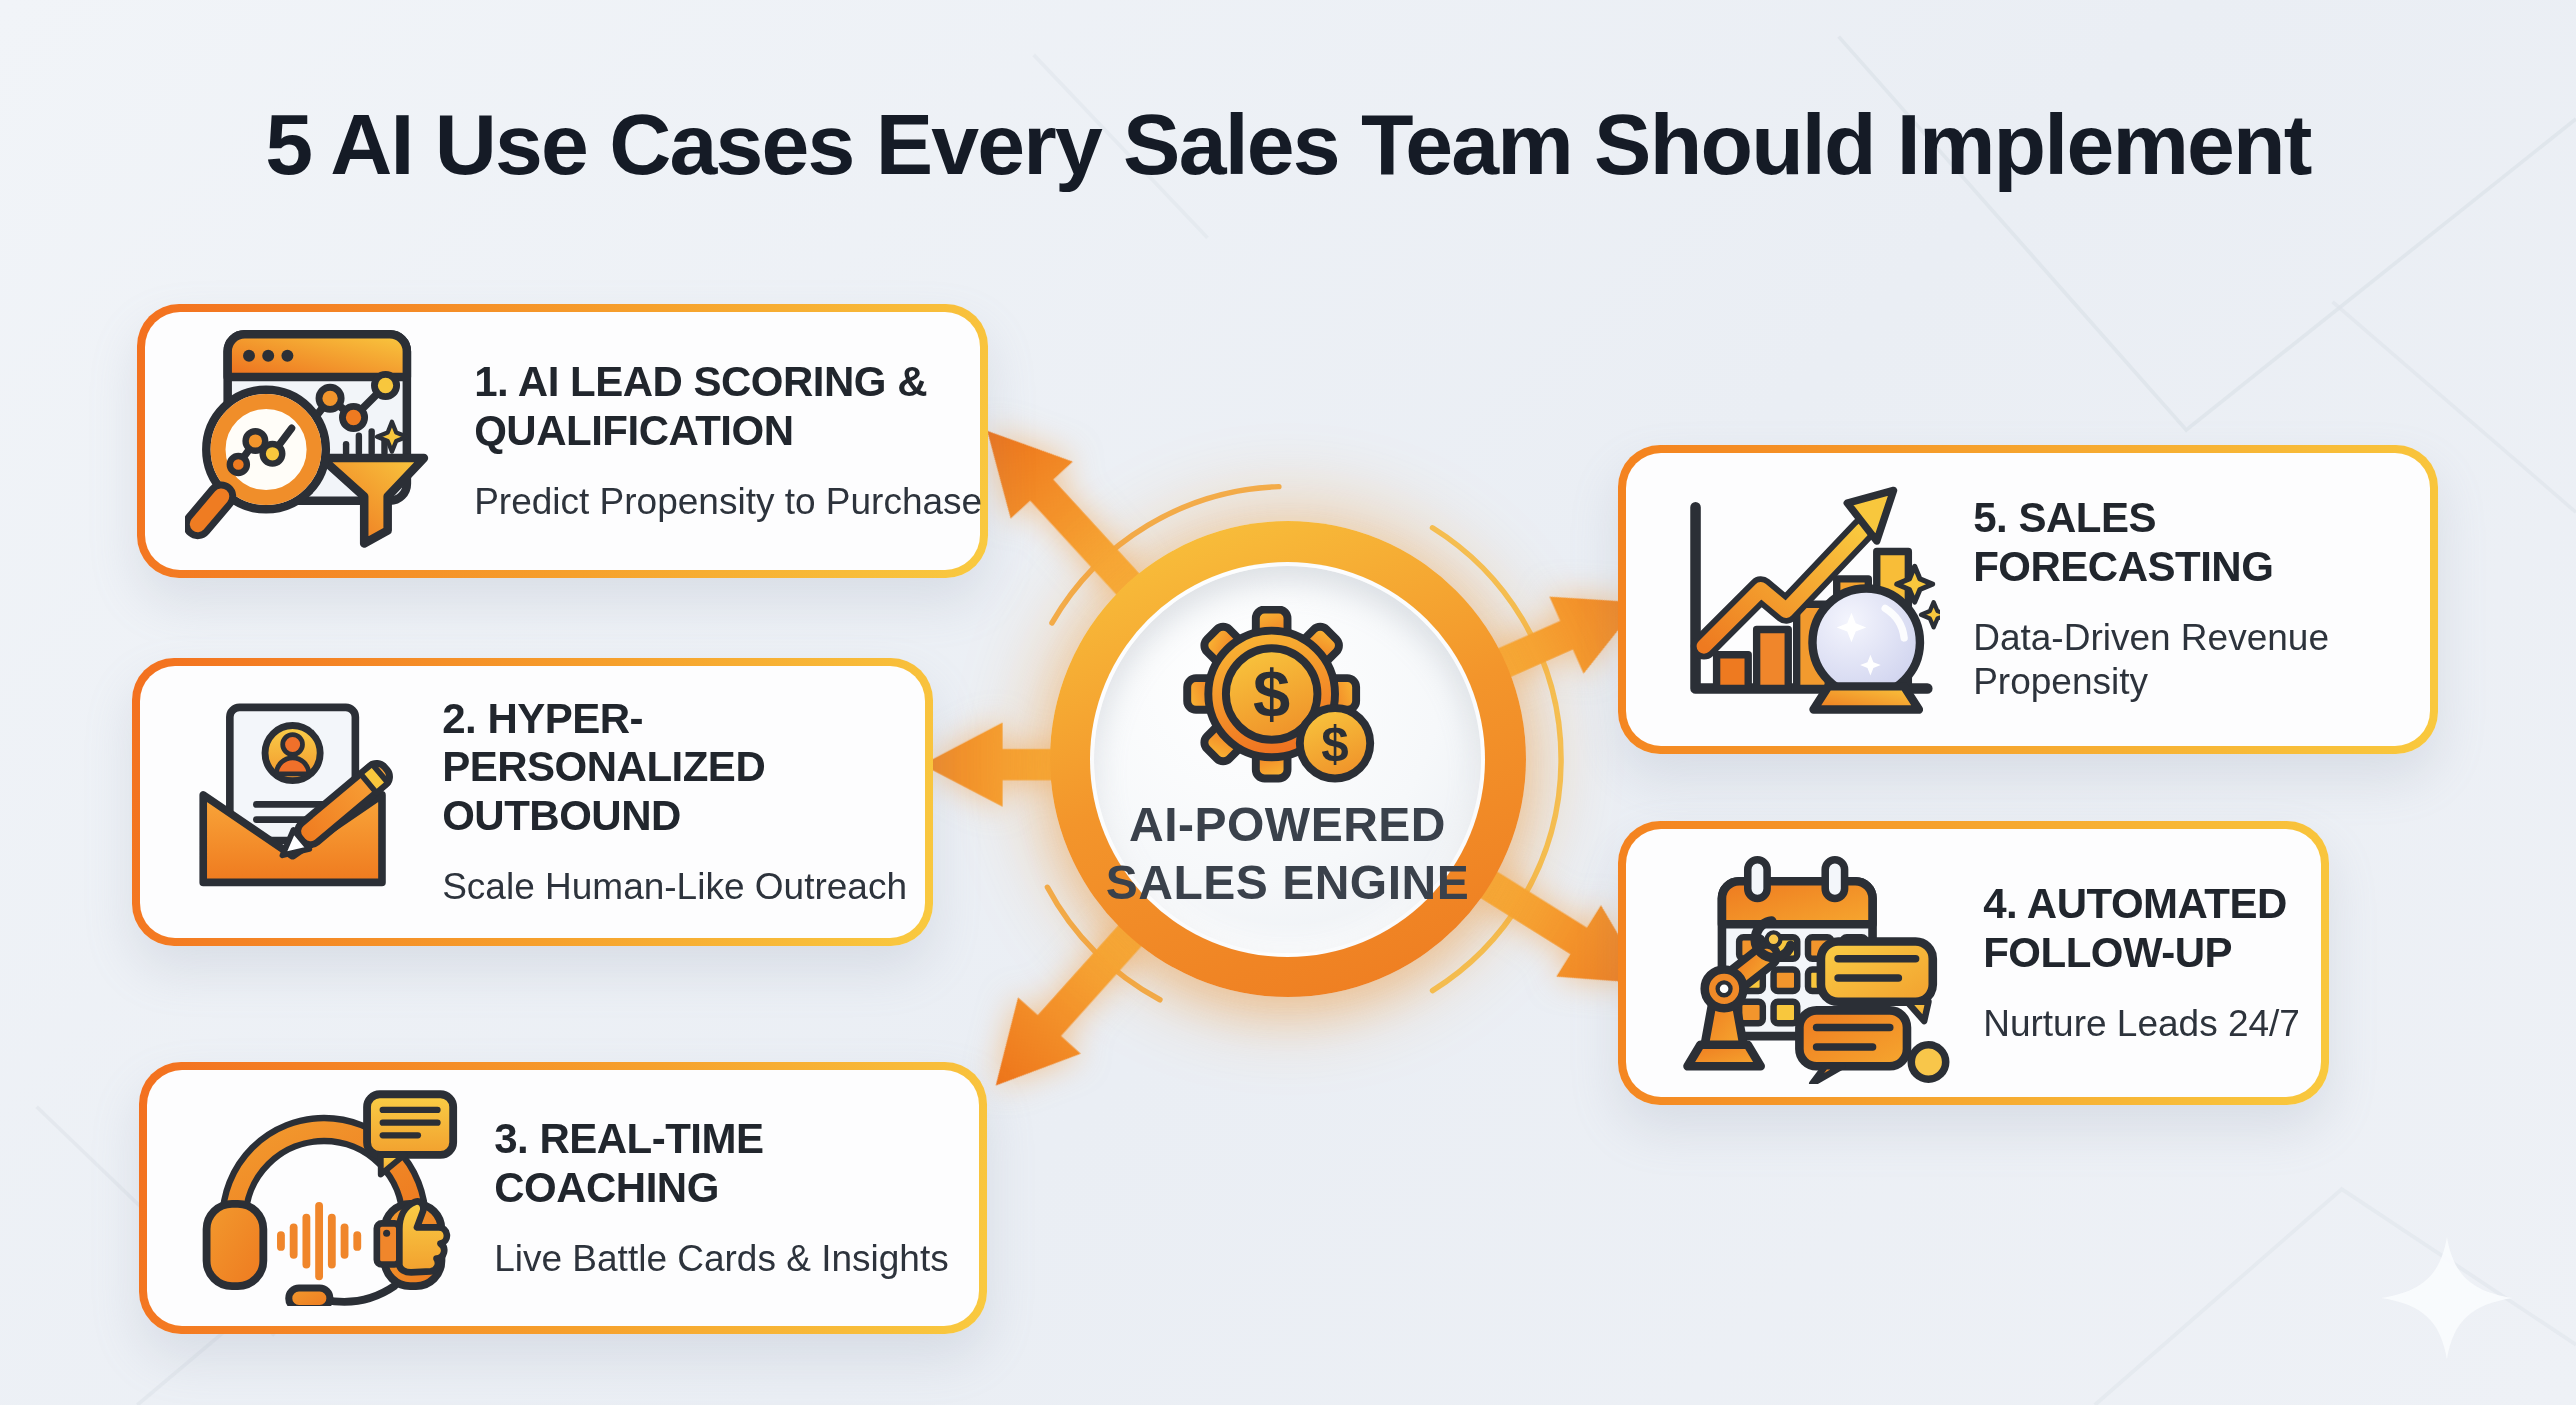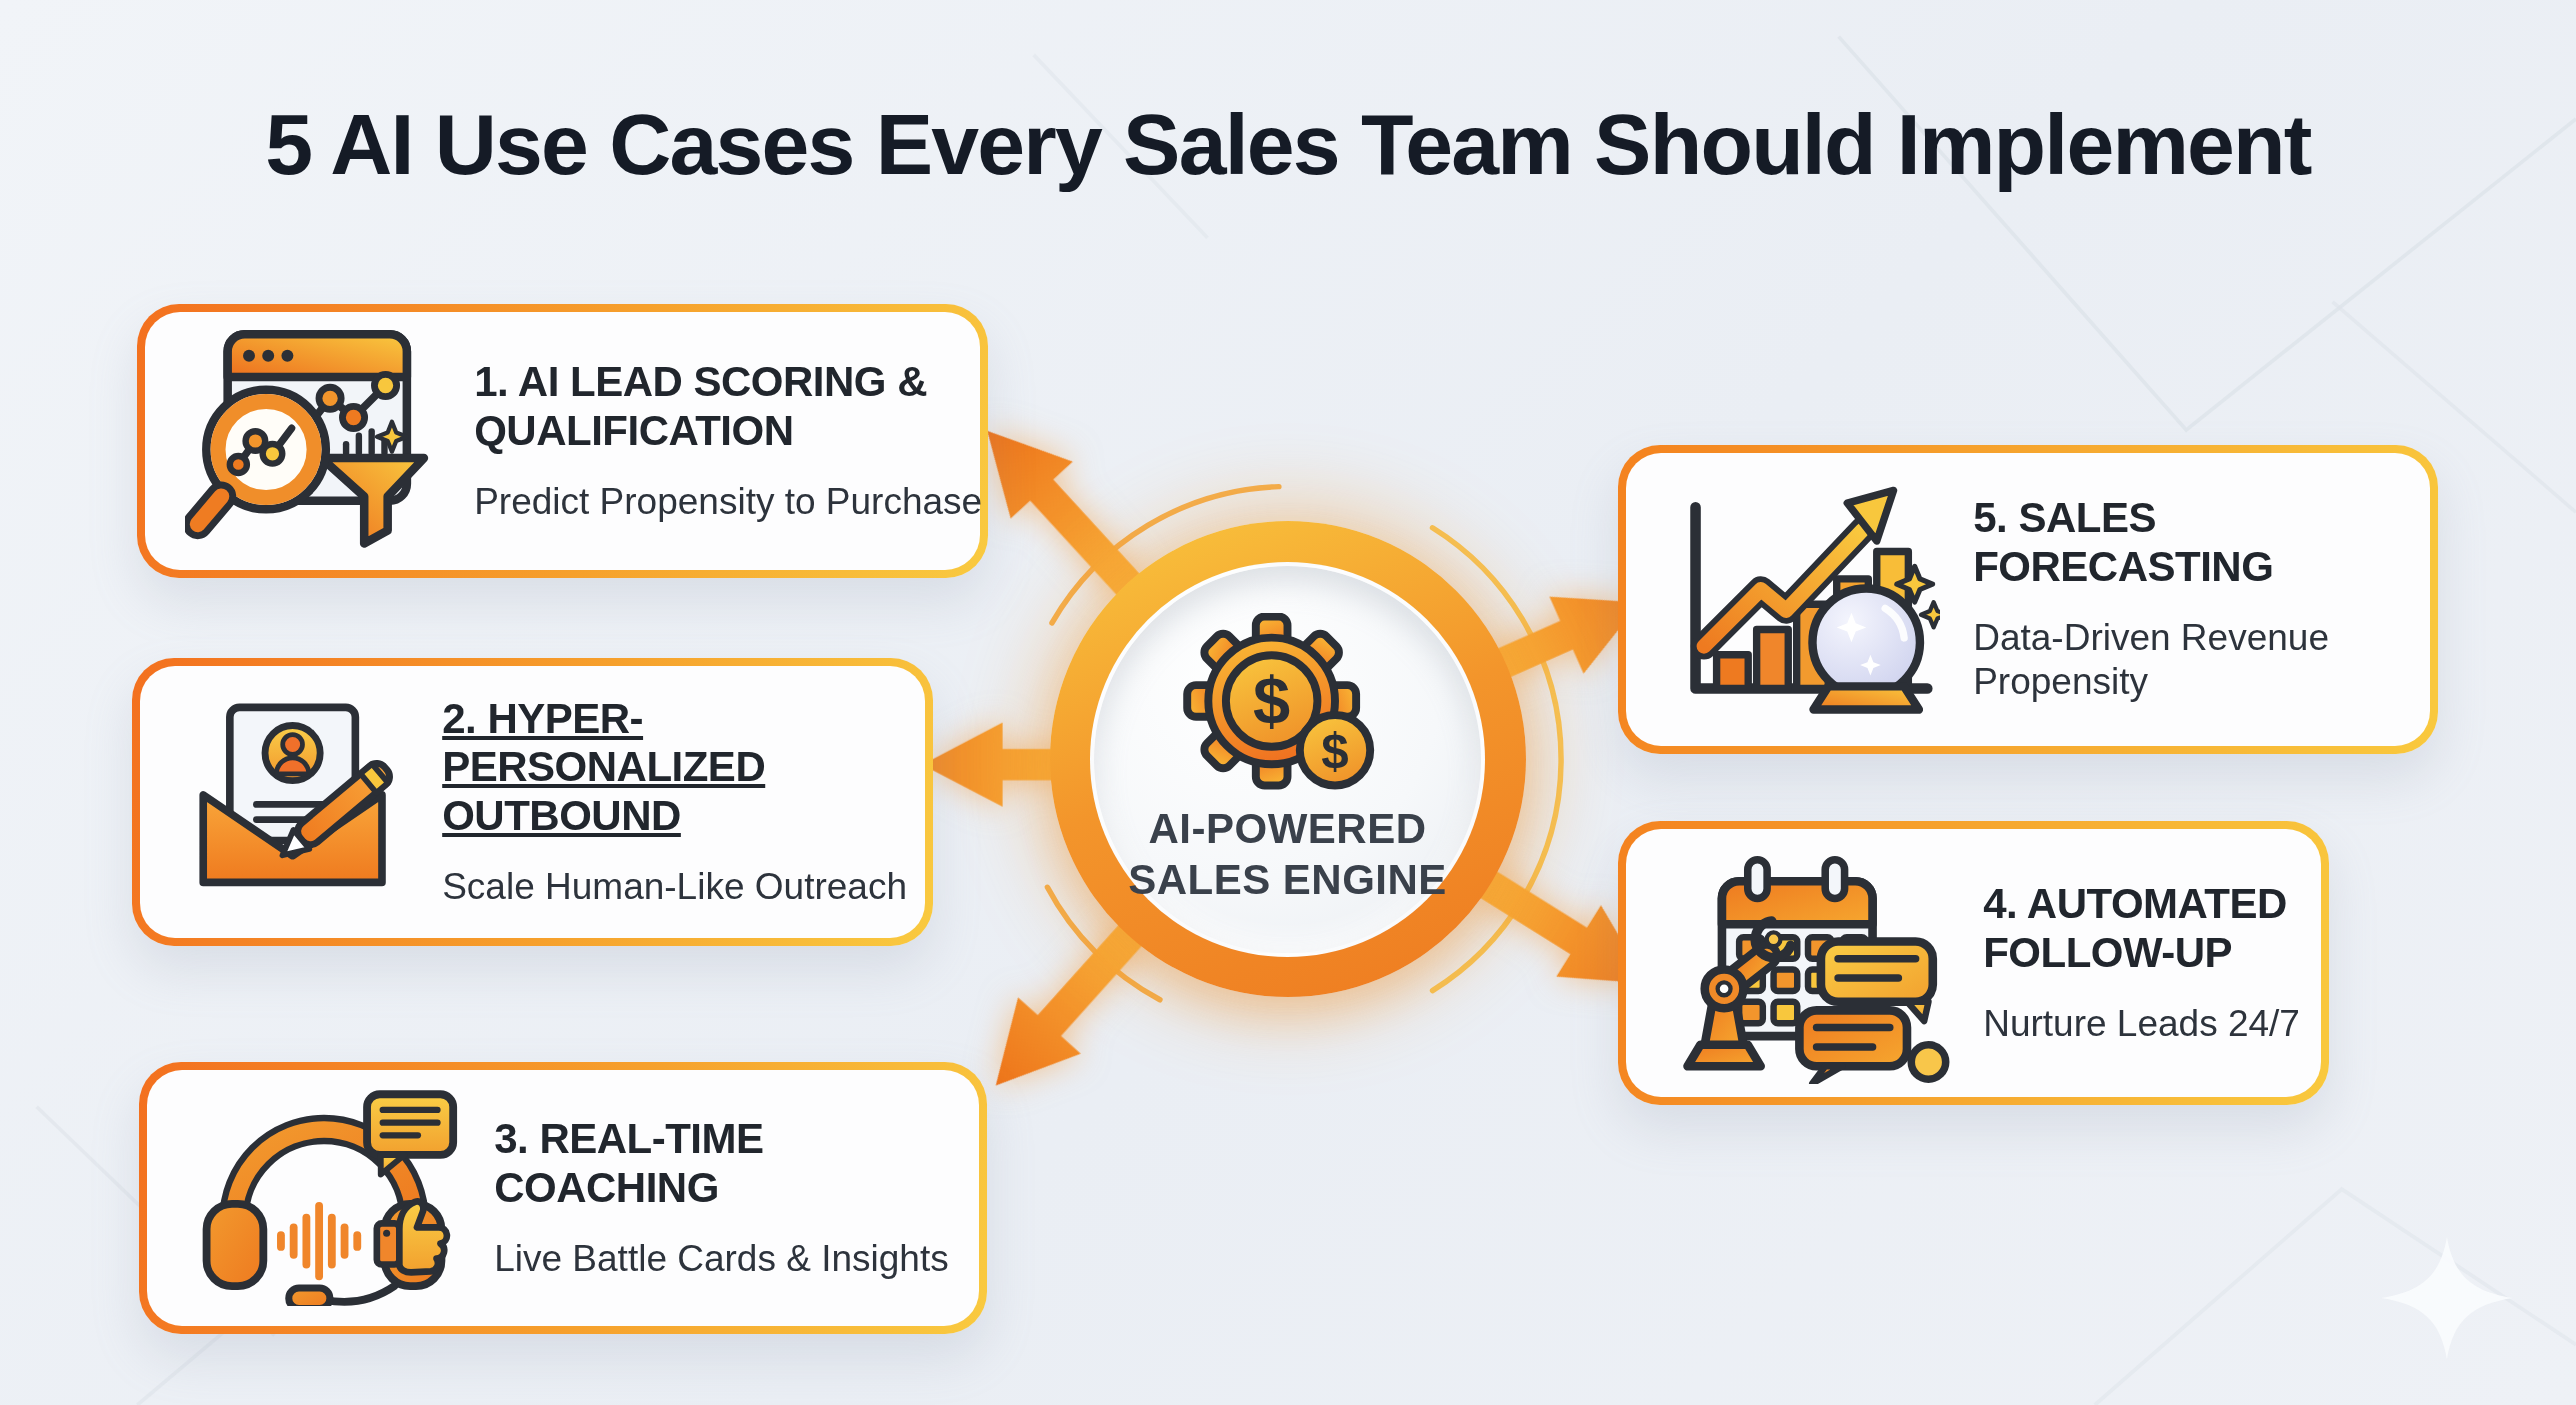--- a/index.html
+++ b/index.html
@@ -19,34 +19,34 @@
   .icon-box{flex:0 0 auto;display:flex;align-items:center;justify-content:center;}
   .text-col{margin-left:33px;}
   .card-heading{margin:0;font-size:42px;line-height:1.16;font-weight:700;color:#21262d;letter-spacing:-0.5px;}
   .card-sub{margin:24px 0 0;font-size:37px;font-weight:400;color:#2d333c;white-space:nowrap;line-height:1.2;}
   .card-1{left:137px;top:304px;width:851px;height:274px;}
   .card-2{left:132px;top:658px;width:801px;height:288px;}
   .card-3{left:139px;top:1062px;width:848px;height:272px;}
   .card-5{left:1618px;top:445px;width:820px;height:309px;}
   .card-4{left:1618px;top:821px;width:711px;height:284px;}
   .card-1 .card-heading{max-width:549px;}
-  .card-2 .card-heading{max-width:595px;text-decoration:underline;}
+  .card-2 .card-heading{max-width:595px;}
   .card-3 .card-heading{max-width:384px;}
   .card-4 .card-heading{max-width:416px;}
   .card-5 .card-heading{max-width:384px;}
   .card-5 .card-sub{white-space:normal;max-width:412px;}
   .hub-ring{position:absolute;left:1050px;top:521px;width:476px;height:476px;border-radius:50%;z-index:5;
             background:linear-gradient(160deg,#f9c73e 0%,#f3952b 48%,#ee7a20 100%);
             box-shadow:0 0 78px 14.6px rgba(243,152,46,.38),0 18.3px 40px rgba(230,140,50,.25);}
   .hub-core{position:absolute;left:1090px;top:562px;width:395px;height:395px;border-radius:50%;z-index:6;
             background:radial-gradient(circle at 38% 30%,#ffffff 0%,#f6f8fa 55%,#e8ecf1 100%);
             border:4.6px solid rgba(255,255,255,.65);box-sizing:border-box;
             box-shadow:inset 0 14.6px 31px rgba(148,158,172,.30),inset 0 -11px 24px rgba(255,255,255,.9);
             display:flex;flex-direction:column;align-items:center;justify-content:center;}
-  .hub-label{margin-top:3.7px;text-align:center;font-weight:700;font-size:42px;line-height:1.22;
+  .hub-label{margin-top:3.7px;text-align:center;font-weight:700;font-size:48px;line-height:1.22;
              color:#3a414b;letter-spacing:0.5px;}
   .hub-label span{display:block;}
 </style>
 </head>
 <body>
 
 <div class="canvas">
 
   <svg class="decor" viewBox="0 0 2816 1536">
     <g stroke="#dde3ea" stroke-width="4" fill="none">

